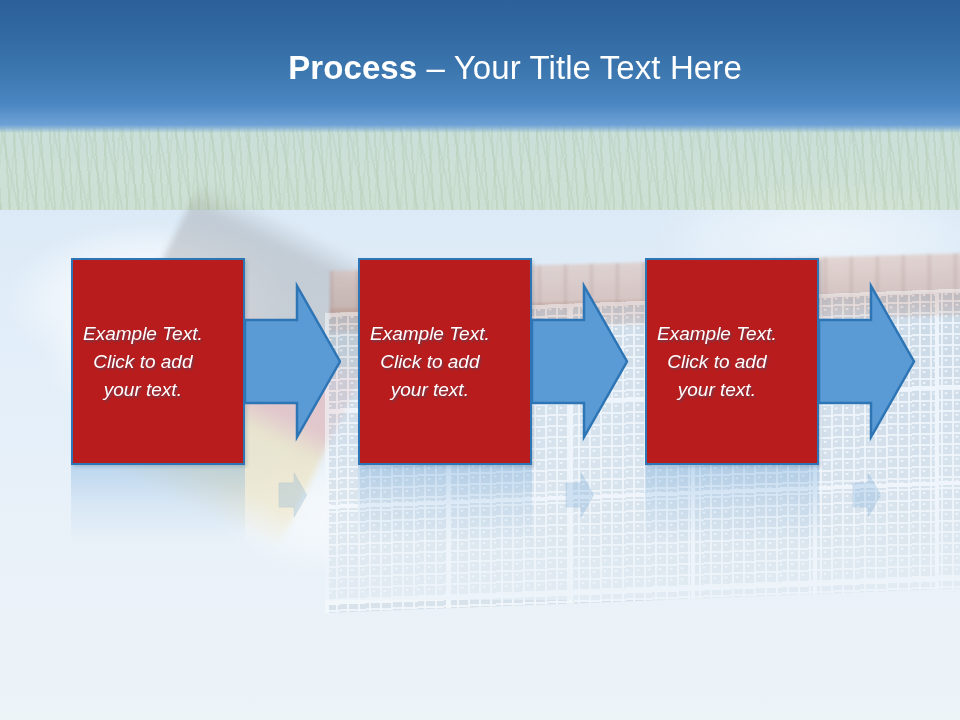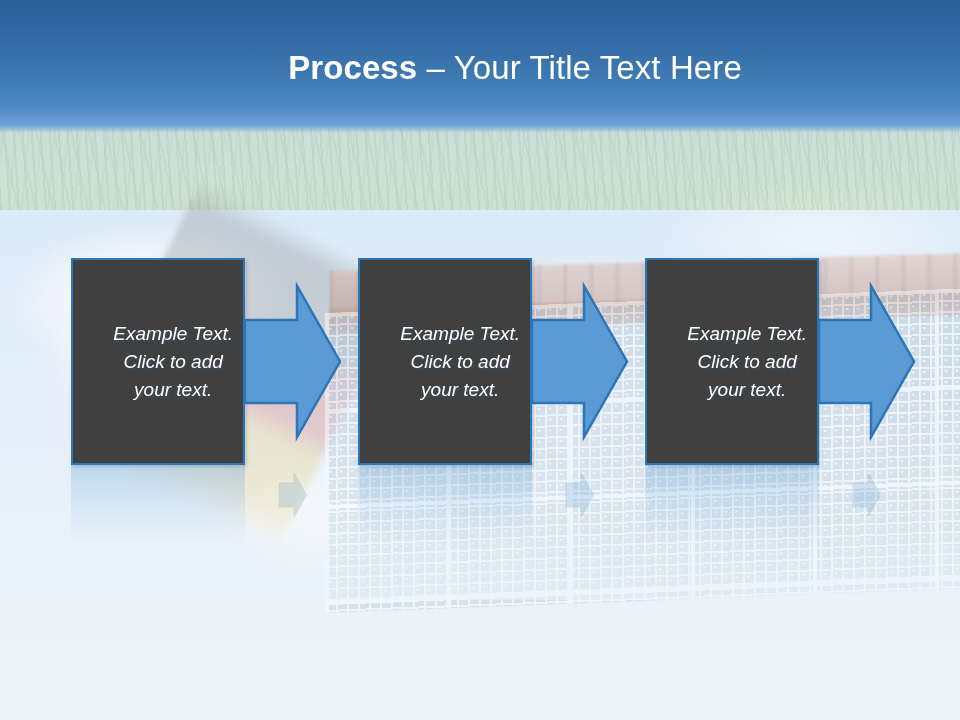--- a/index.html
+++ b/index.html
@@ -178,24 +178,24 @@
 
   
   .process-group { position:absolute; left:0; top:0; width:960px; height:720px; }
 
   .step { position:absolute; top:258px; height:207px; }
 
   
   .step-box {
     position:absolute; left:0; top:0;
     width:174px; height:207px;
-    background:#404040;
+    background:#b91c1c;
     border:2.5px solid #2e75b6;
     box-shadow:2px 2px 3px rgba(40,70,100,.18);
-    display:flex; align-items:center; justify-content:flex-end;
+    display:flex; align-items:center; justify-content:flex-start;
   }
   .step-text {
     color:#ffffff;
     font-style:italic;
     font-size:19px;
     line-height:28px;
     text-align:center;
     text-shadow:1.5px 1.5px 1.6px rgba(55,85,115,.5);
     padding:0 10px;
     white-space:pre-line;

